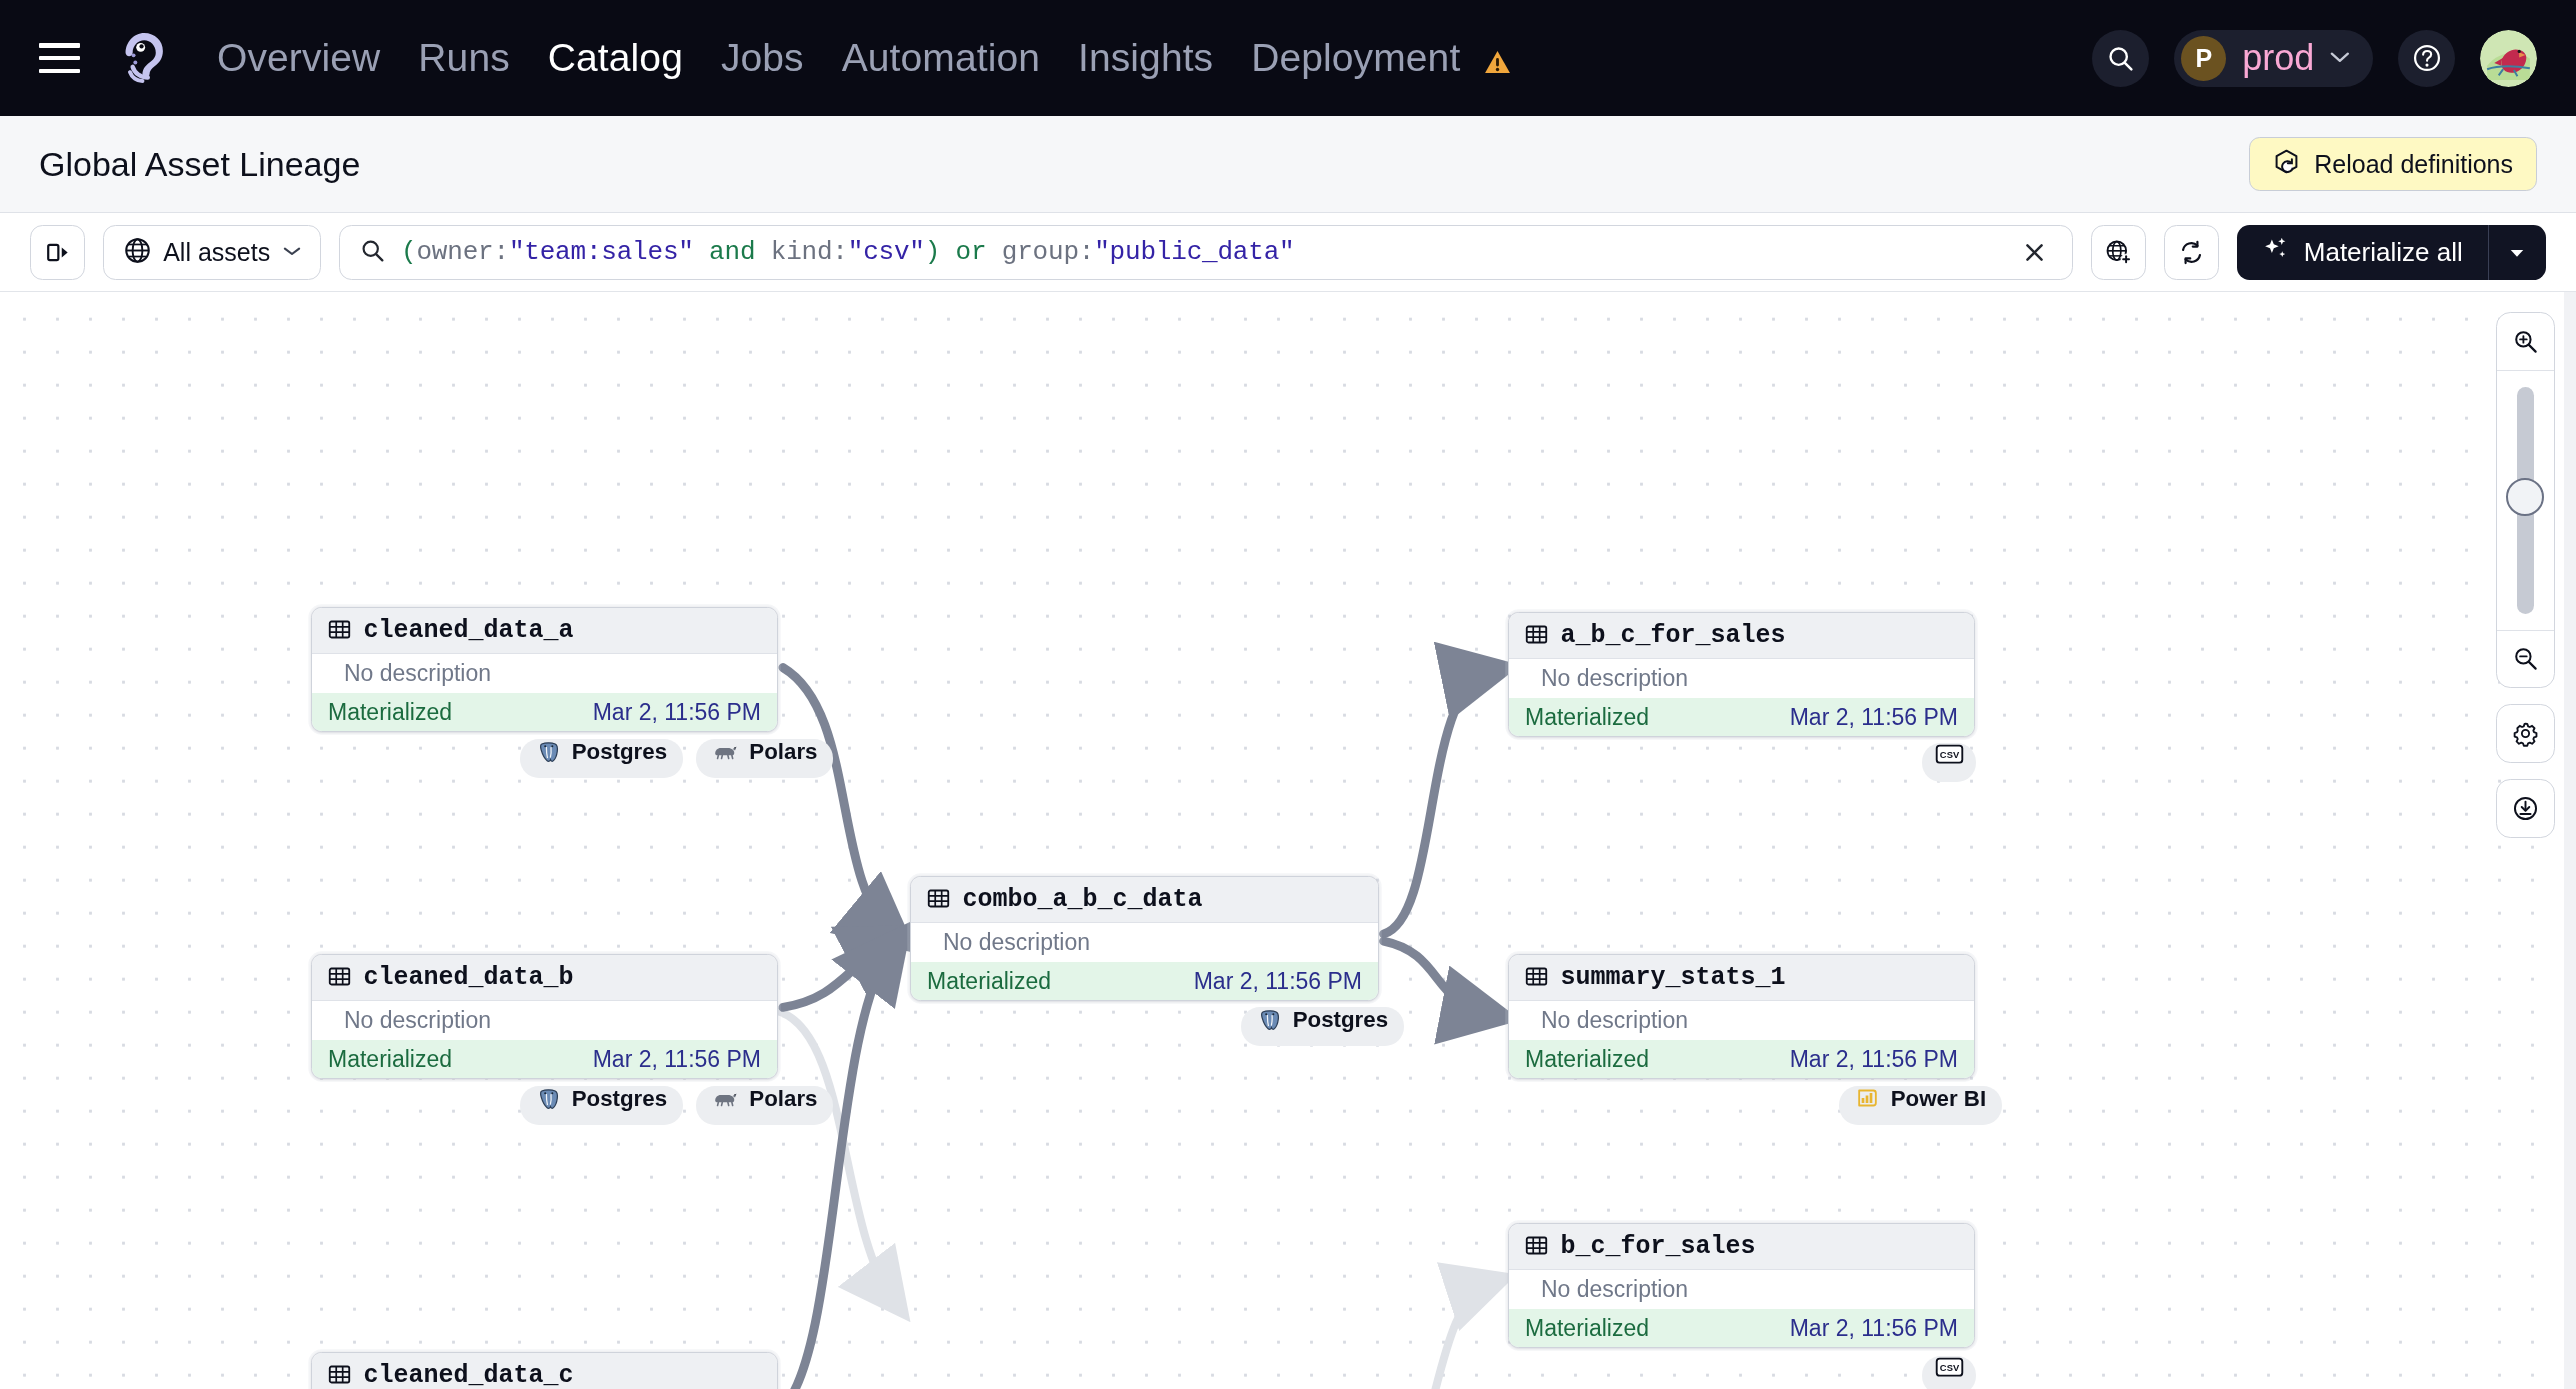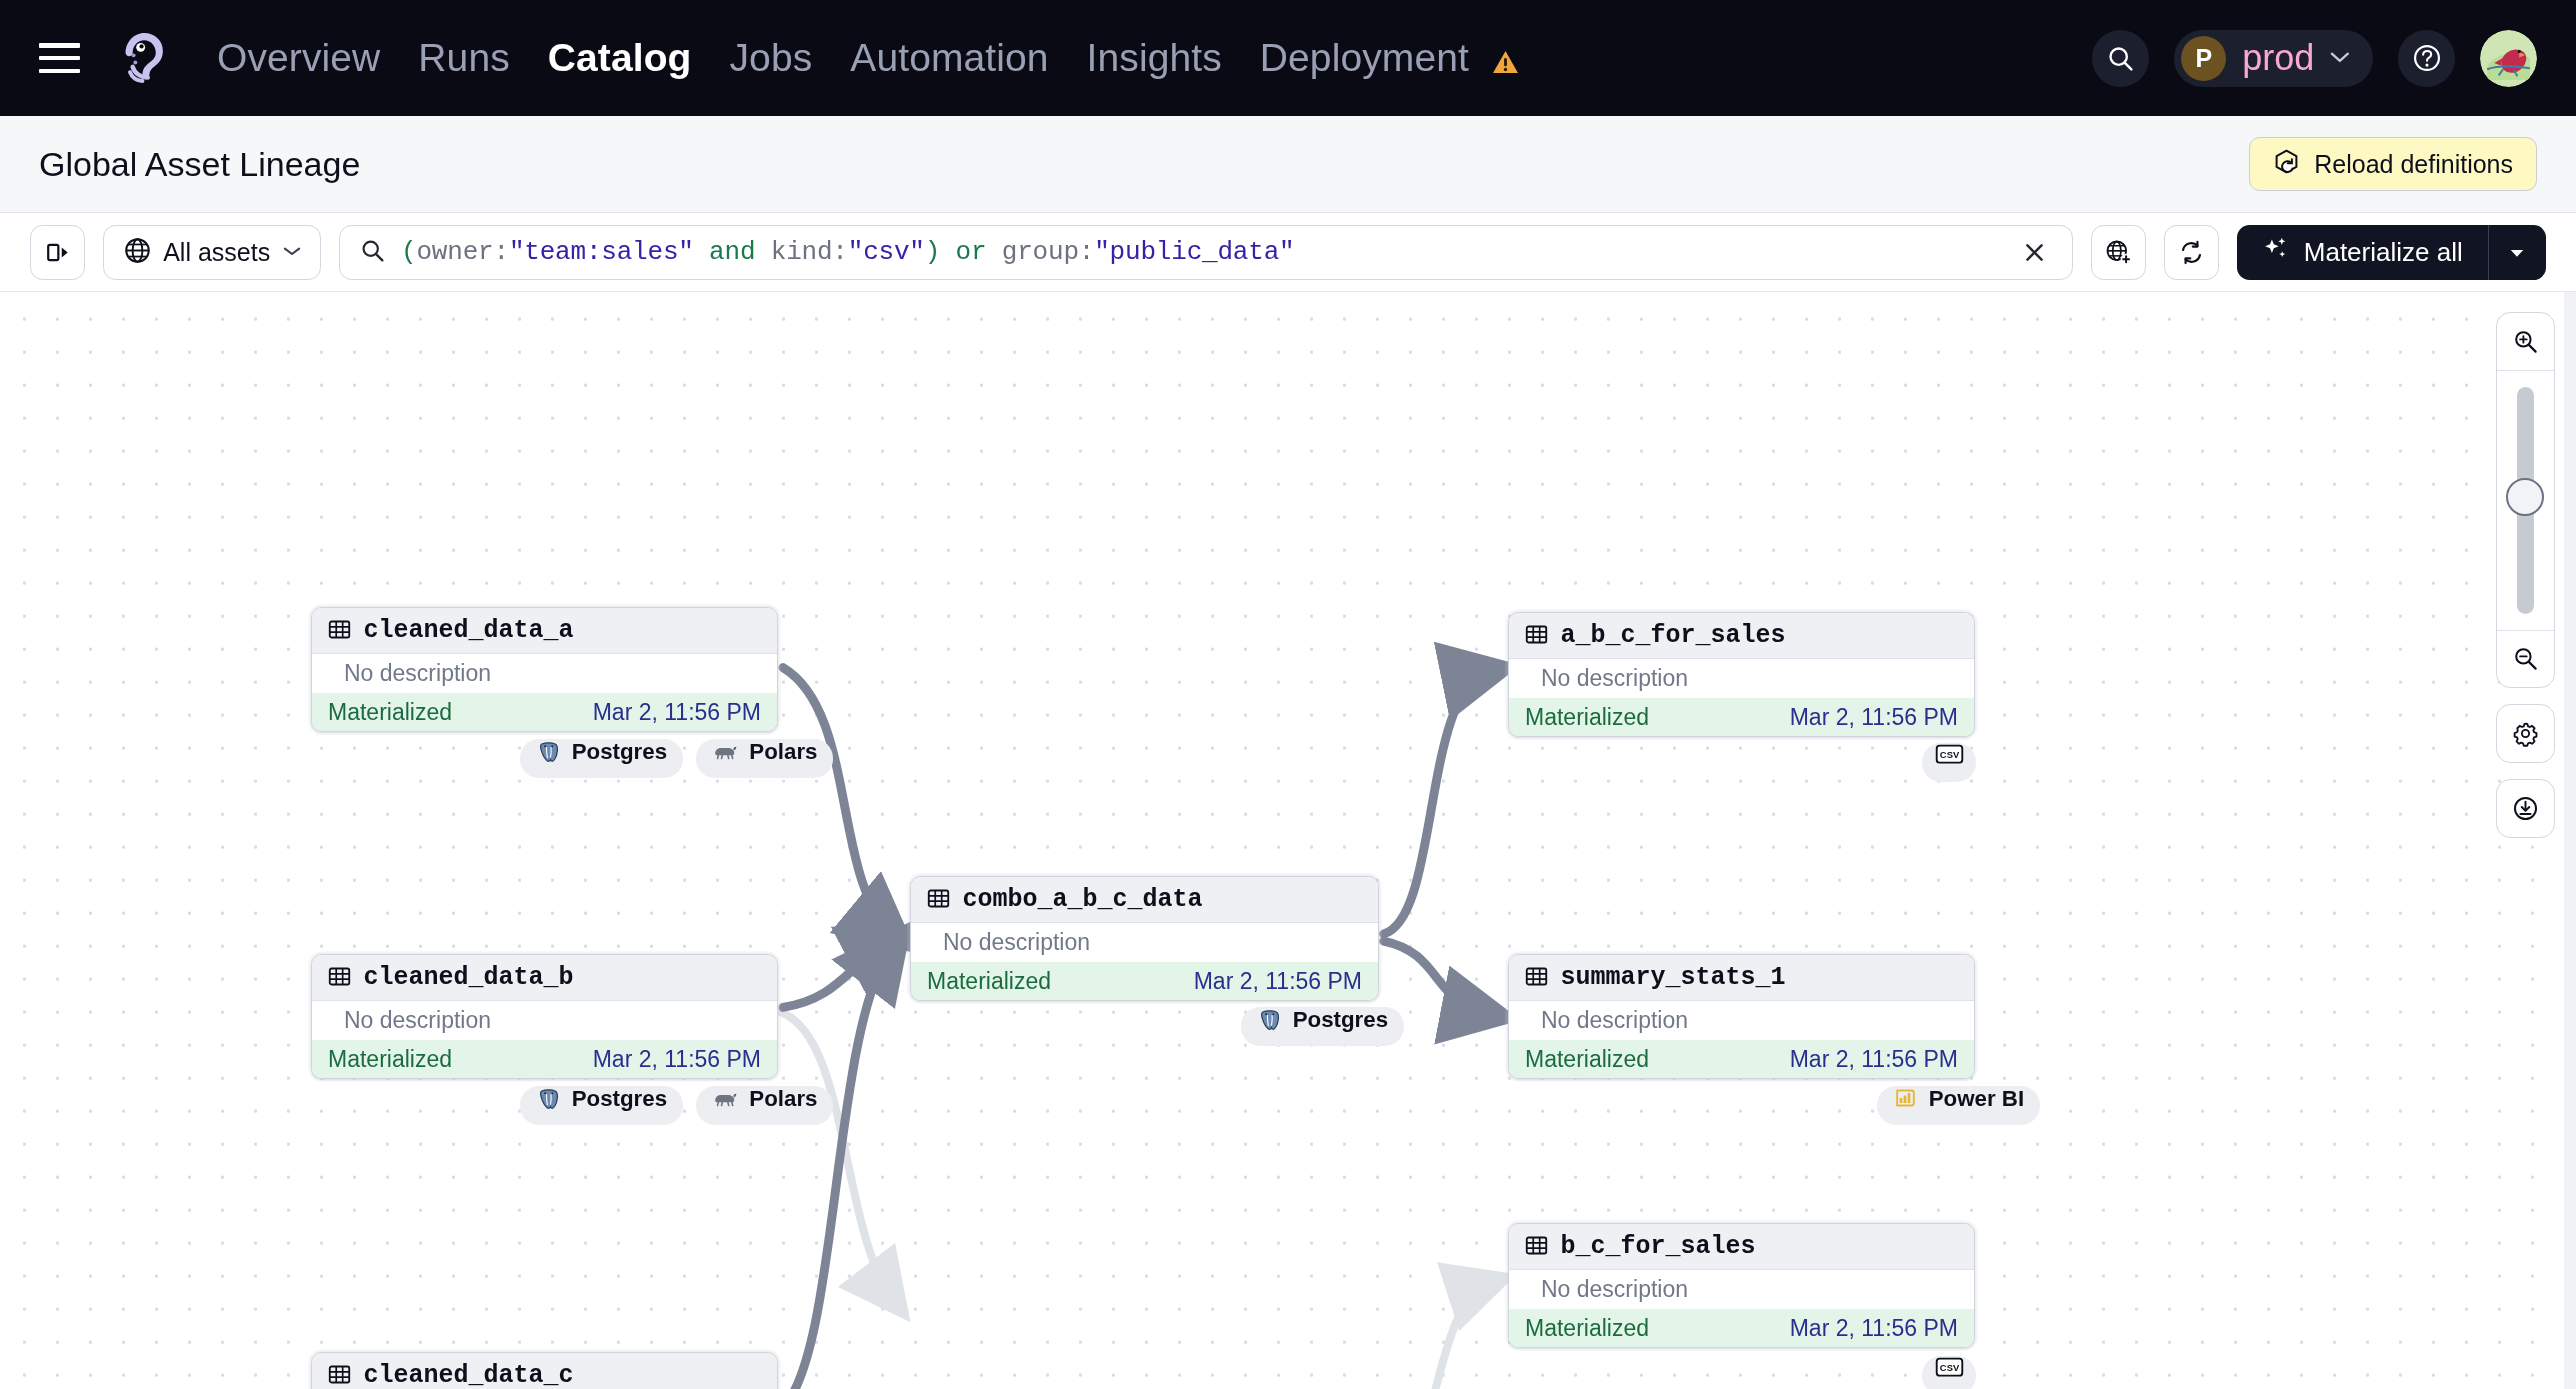--- a/index.html
+++ b/index.html
@@ -16,21 +16,21 @@
     background: #090a14;
     display: flex; align-items: center;
     padding: 0 39px;
     position: relative;
   }
   .hamburger { width: 41px; height: 30px; display:flex; flex-direction:column; justify-content:space-between; cursor:pointer; margin-right: 34px; }
   .hamburger span { display:block; height: 4.5px; background:#ffffff; border-radius:0.9px; }
   .logo { width: 64px; height: 64px; margin-right: 39px; flex:none; }
   .navlinks { display:flex; align-items:center; gap: 38px; }
   .navlink { font-size: 39px; color:#9aa0b4; letter-spacing:0.1px; cursor:pointer; white-space:nowrap; }
-  .navlink.active { color:#ffffff; font-weight:700; }
+  .navlink.active { color:#ffffff; font-weight:400; }
   .warn-tri { display:inline-block; width:27px; height:24px; margin-left:12.5px; vertical-align:-2.7px; }
   .nav-right { margin-left:auto; display:flex; align-items:center; gap: 25px; }
   .circ-btn { width:57px; height:57px; border-radius:50%; background:#1c1f2e; display:flex; align-items:center; justify-content:center; cursor:pointer; }
   .deploy-pill { height:57px; border-radius:29px; background:#1c1f2e; display:flex; align-items:center; padding: 0 23px 0 7.2px; gap:16px; cursor:pointer; }
   .deploy-av { width:45px; height:45px; border-radius:50%; background:#6b5220; color:#fff; font-size:25px; font-weight:700; display:flex; align-items:center; justify-content:center; }
   .deploy-label { color:#f9a8d4; font-size:36px; }
   .avatar-img { width:57px; height:57px; border-radius:50%; overflow:hidden; cursor:pointer; }
 
   
   #titlebar {
@@ -487,21 +487,21 @@
               <line x1="16.6" y1="4" x2="16.6" y2="22" stroke="#0d101c" stroke-width="1.9"></line>
             </svg></span>
           <span class="node-title">summary_stats_1</span>
         </div>
         <div class="node-desc">No description</div>
         <div class="node-status">
           <span class="st-left">Materialized</span>
           <span class="st-right">Mar 2, 11:56 PM</span>
         </div>
       </div>
-      <div class="tagrow" style="left: 1839px; top: 794px; margin-left: 38px;">
+      <div class="tagrow" style="left: 1839px; top: 794px;">
         <div class="tag">
           <span><svg viewBox="0 0 30 28" width="25" height="24">
               <path d="M5 5h17a3 3 0 0 1 3 3v12a3 3 0 0 1-3 3H5z" fill="none" stroke="#e8b530" stroke-width="2.2" stroke-linejoin="round"></path>
               <rect x="8" y="14" width="3.2" height="6" fill="#e8b530"></rect>
               <rect x="12.8" y="11" width="3.2" height="9" fill="#e8b530"></rect>
               <rect x="17.6" y="8" width="3.2" height="12" fill="#e8b530"></rect>
             </svg></span>
           <span>Power BI</span>
         </div>
       </div>

